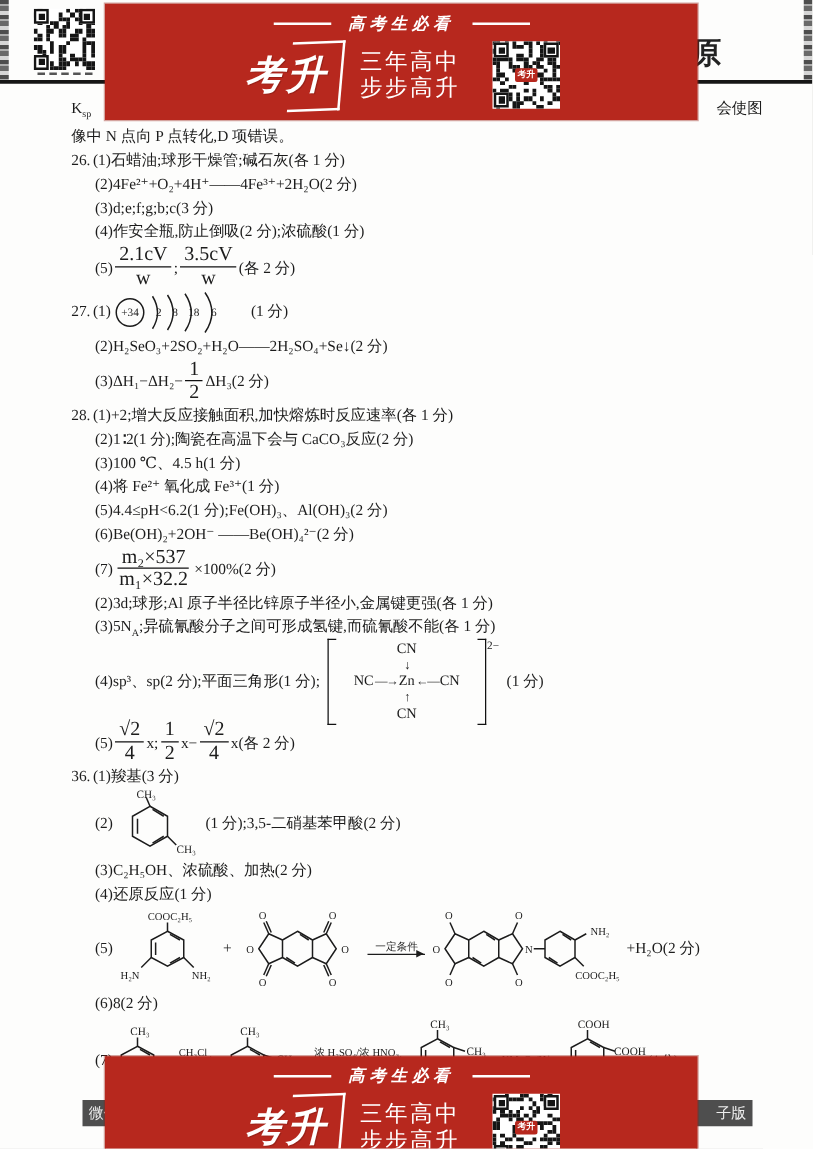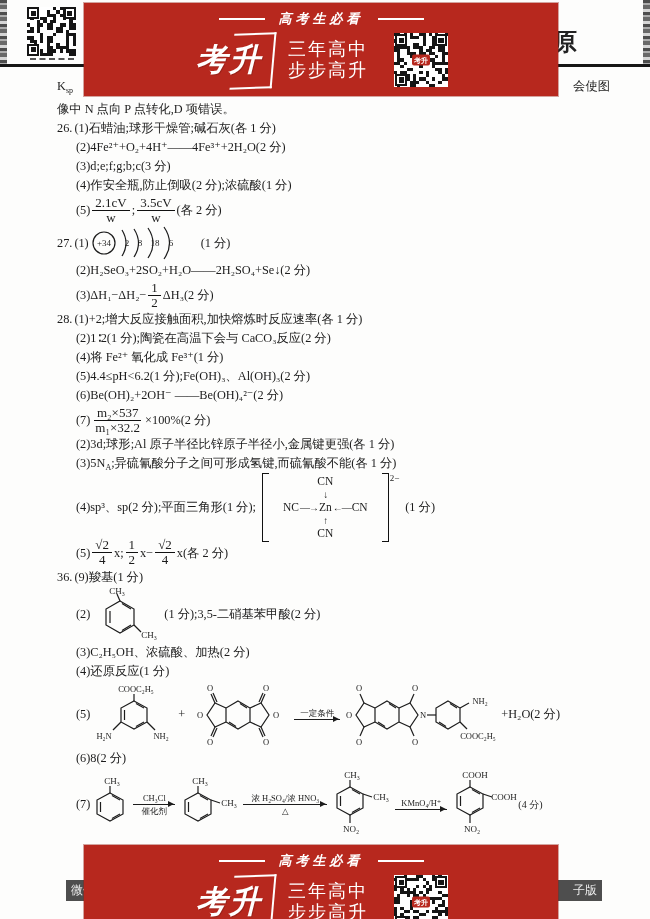--- a/index.html
+++ b/index.html
@@ -48,21 +48,21 @@
   .content{position:absolute;left:57px;top:77px;width:553px;z-index:4;font-size:12.3px;}
   .ln{line-height:19px;white-space:nowrap;}
   .ind{padding-left:19px;}
   .q{display:flex;}
   .qn{margin-right:2px;}
   .l1{display:flex;}
   .l1 .sp{flex:1;}
   sub{font-size:8px;}
   .frow{display:flex;align-items:center;line-height:30px;}
   .frac{display:inline-flex;flex-direction:column;align-items:center;text-align:left;vertical-align:middle;
-        line-height:1.1;font-size:13px;margin:0 2px;}
+        line-height:1.1;font-size:16px;margin:0 2px;}
   .frac .num{display:block;padding:0 3px;border-bottom:1px solid #111;}
   .frac .den{display:block;padding:0 3px;}
   .dgrow{display:flex;align-items:center;}
   svg text{font-family:"Liberation Serif",serif;fill:#1c1c1c;}
   svg .bond{stroke:#1c1c1c;stroke-width:1.2;fill:none;}
   
   .zn-wrap{display:inline-flex;align-items:stretch;margin:0 6px;vertical-align:middle;}
   .brk{width:6px;border:1.4px solid #111;}
   .brk-l{border-right:none;} .brk-r{border-left:none;}
   .zn-grid{display:flex;flex-direction:column;align-items:center;padding:2px 14px;font-size:11.5px;line-height:13px;}
@@ -406,20 +406,21 @@
           <span class="den">2</span>
         </span>
       <span>ΔH₃(2 分)</span>
     </div>
 
     <div class="ln q">
       <span class="qn">28.</span>
       <span>(1)+2;增大反应接触面积,加快熔炼时反应速率(各 1 分)</span>
     </div>
     <div class="ln ind">(2)1∶2(1 分);陶瓷在高温下会与 CaCO₃反应(2 分)</div>
+    <div class="ln ind">(3)100 ℃、4.5 h(1 分)</div>
     <div class="ln ind">(4)将 Fe²⁺ 氧化成 Fe³⁺(1 分)</div>
     <div class="ln ind">(5)4.4≤pH&lt;6.2(1 分);Fe(OH)₃、Al(OH)₃(2 分)</div>
     <div class="ln ind">(6)Be(OH)₂+2OH⁻ ——Be(OH)₄²⁻(2 分)</div>
     <div class="ln ind frow">
       <span>(7)</span>
       <span class="frac">
           <span class="num">m₂×537</span>
           <span class="den">m₁×32.2</span>
         </span>
       <span>×100%(2 分)</span>
@@ -465,21 +466,21 @@
       <span>x−</span>
       <span class="frac">
           <span class="num">√2</span>
           <span class="den">4</span>
         </span>
       <span>x(各 2 分)</span>
     </div>
 
     <div class="ln q">
       <span class="qn">36.</span>
-      <span>(9)羧基(1 分)</span>
+      <span>(1)羧基(3 分)</span>
     </div>
     <div class="ln ind dgrow" style="height:56px;">
       <span>(2)</span>
       <svg width="74" height="54" viewBox="0 0 74 54">
         <polygon class="bond" points="30,13 44,21 44,37 30,45 16,37 16,21"></polygon>
         <line class="bond" x1="20" y1="23" x2="20" y2="35"></line>
         <line class="bond" x1="32" y1="15.5" x2="41" y2="21"></line>
         <line class="bond" x1="41" y1="37" x2="32" y2="42.5"></line>
         <line class="bond" x1="30" y1="13" x2="27" y2="6"></line>
         <text x="27" y="6" font-size="9" text-anchor="middle">CH₃</text>

